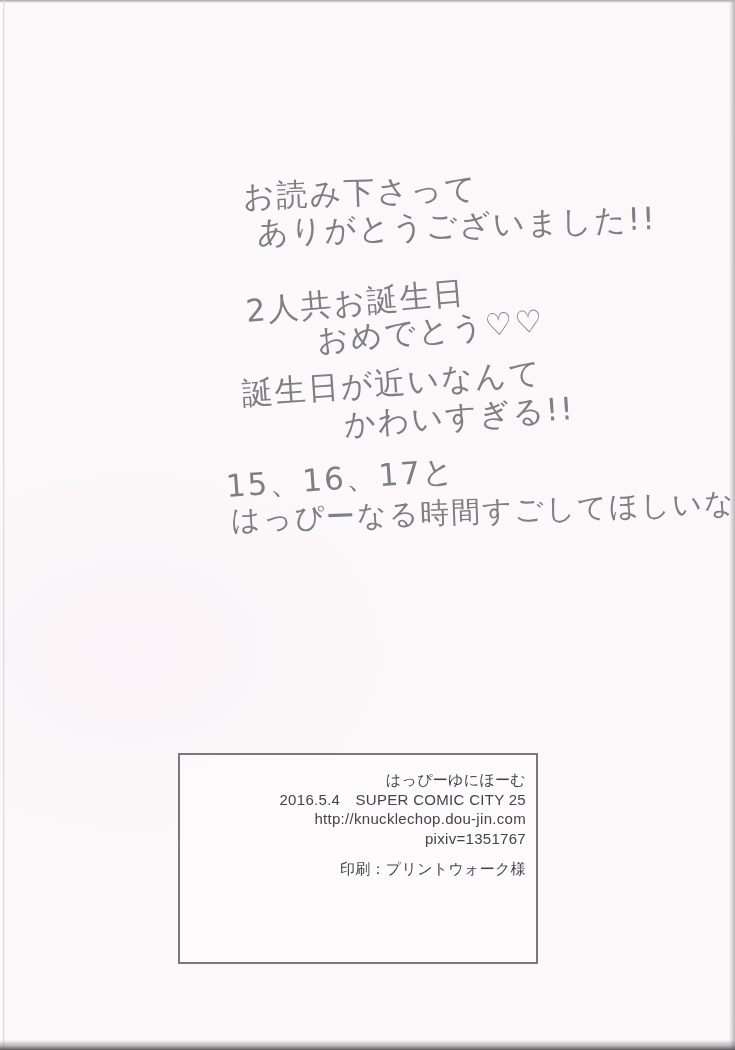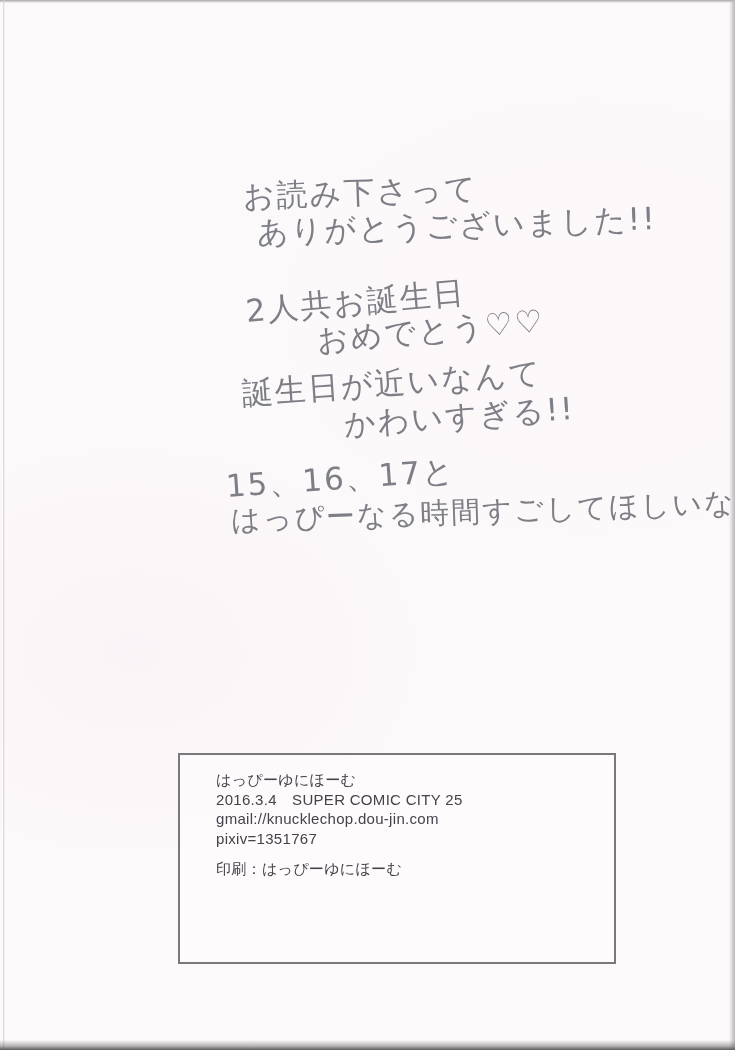--- a/index.html
+++ b/index.html
@@ -54,26 +54,27 @@
   .hw4 { left: 317px; top: 320px; font-size: 31px; transform: rotate(-5deg); }
   .hw5 { left: 242px; top: 373px; font-size: 31px; transform: rotate(-4deg); }
   .hw6 { left: 344px; top: 404px; font-size: 31px; transform: rotate(-4deg); }
   .hw7 { left: 226px; top: 466px; font-size: 31px; transform: rotate(-4deg); }
   .hw8 { left: 231px; top: 501px; font-size: 29px; transform: rotate(-2deg); }
   
   .colophon {
     position: absolute;
     left: 178px;
     top: 753px;
-    width: 438px;
+    width: 360px;
     height: 211px;
     box-sizing: border-box;
     border: 2px solid #7b777c;
     padding: 15px 10px 0 36px;
     background: rgba(255,255,255,0.35);
+    text-align: right;
   }
   .colophon .line {
     font-size: 15px;
     line-height: 19.5px;
     color: #45424a;
     letter-spacing: 0.3px;
     white-space: nowrap;
   }
   .colophon .printer {
     margin-top: 11px;
@@ -95,19 +96,19 @@
     <span class="hand hw3">2人共お誕生日</span>
     <span class="hand hw4">おめでとう♡♡</span>
     <span class="hand hw5">誕生日が近いなんて</span>
     <span class="hand hw6">かわいすぎる!!</span>
     <span class="hand hw7">15、16、17と</span>
     <span class="hand hw8">はっぴーなる時間すごしてほしいなーっ♡</span>
   </div>
 
   <div class="colophon">
     <div class="line">はっぴーゆにほーむ</div>
-    <div class="line">2016.3.4　SUPER COMIC CITY 25</div>
-    <div class="line">gmail://knucklechop.dou-jin.com</div>
+    <div class="line">2016.5.4　SUPER COMIC CITY 25</div>
+    <div class="line">http://knucklechop.dou-jin.com</div>
     <div class="line">pixiv=1351767</div>
-    <div class="line printer">印刷：はっぴーゆにほーむ</div>
+    <div class="line printer">印刷：プリントウォーク様</div>
   </div>
 
 </div>
 
 </body></html>

